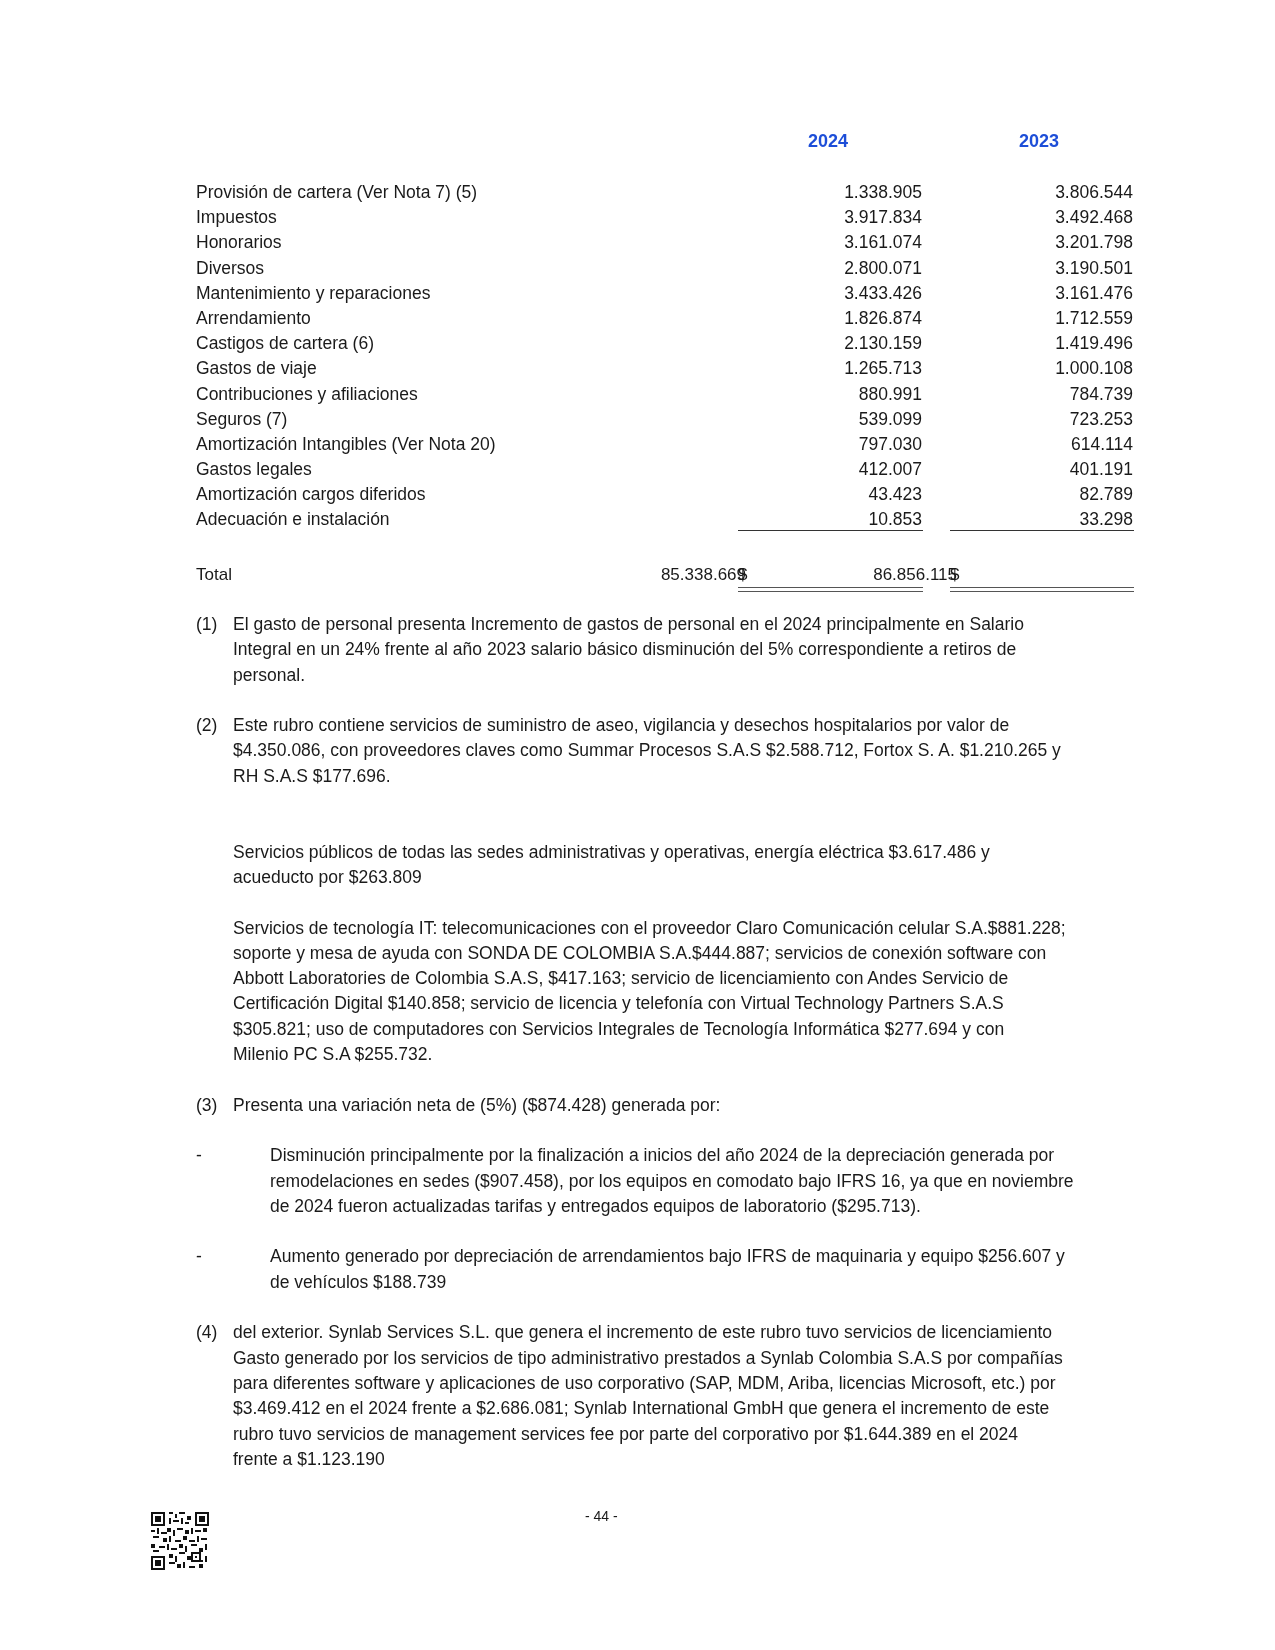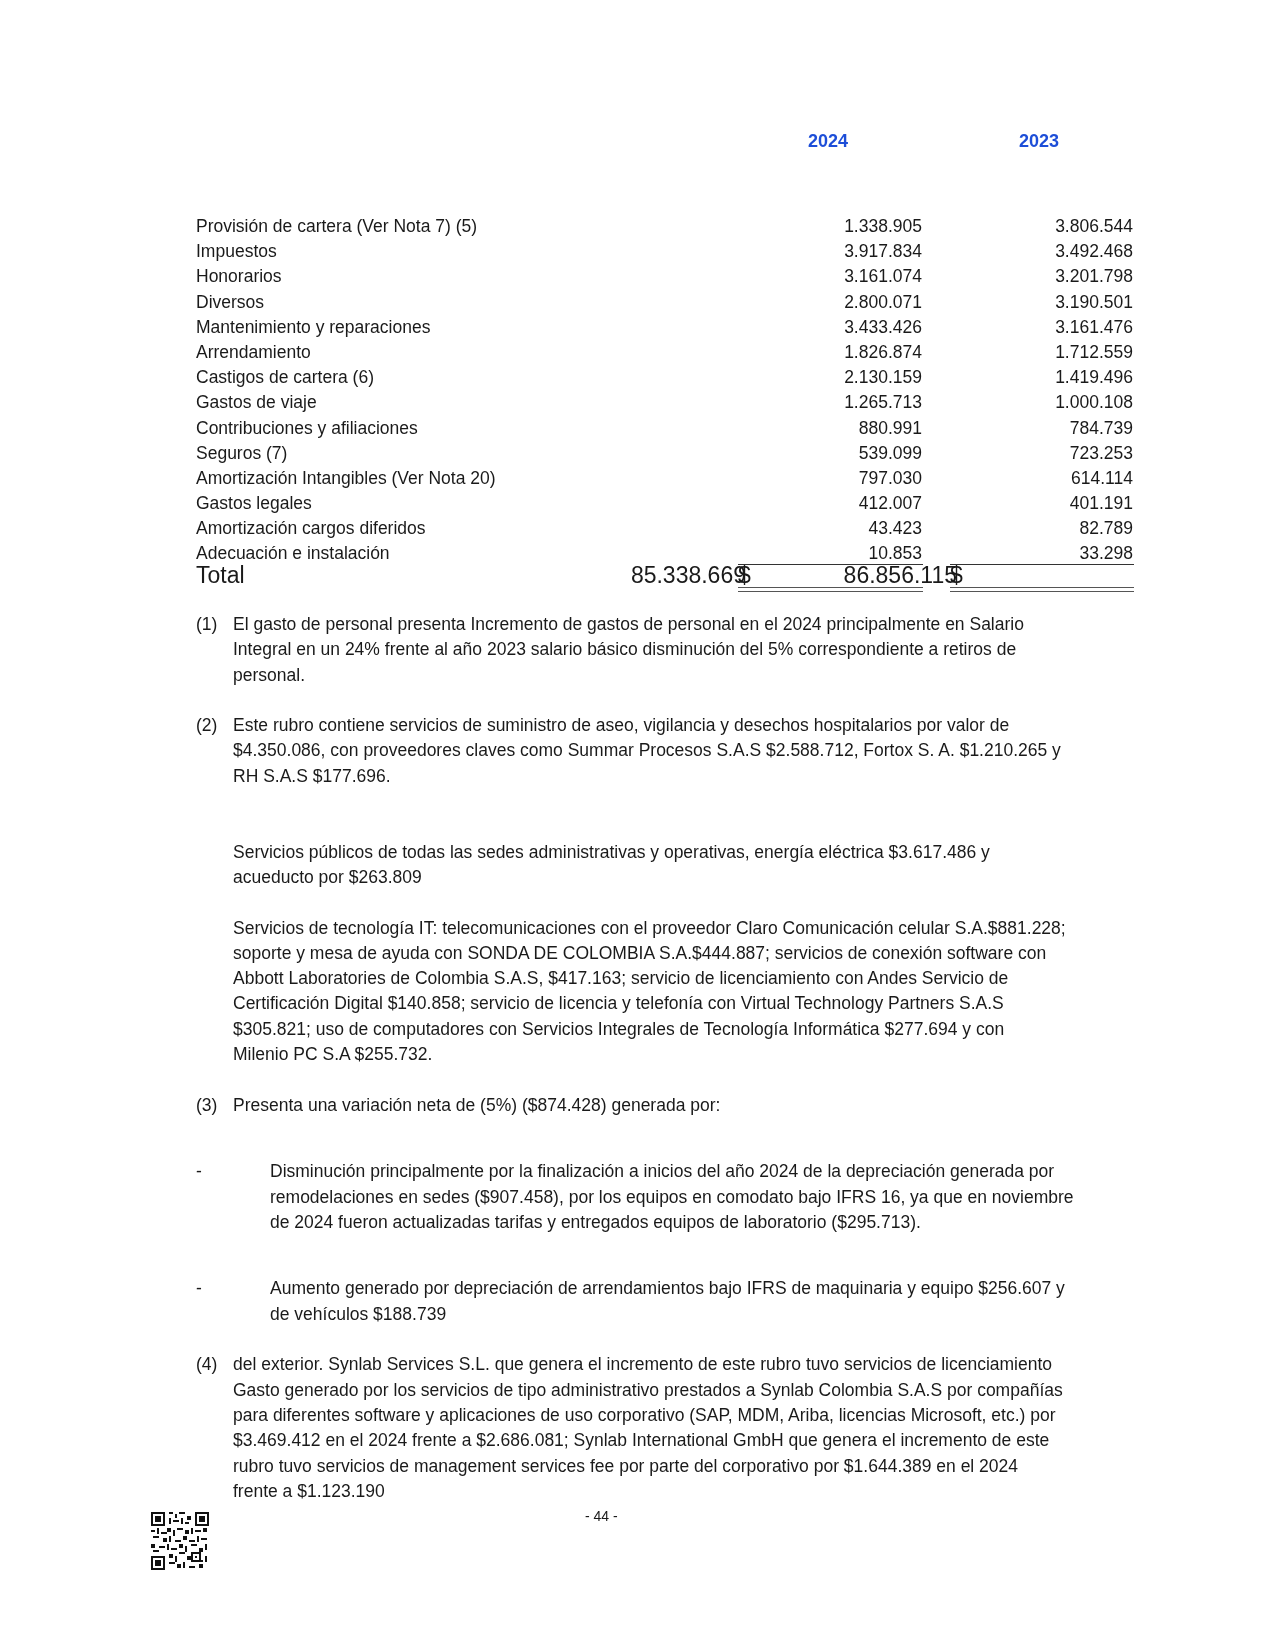--- a/index.html
+++ b/index.html
@@ -6,46 +6,46 @@
   body {
     width: 1275px; height: 1650px; position: relative; overflow: hidden;
     font-family: "Liberation Sans", "DejaVu Sans", sans-serif;
     color: #1a1a1a;
   }
   .page { position: absolute; left: 0; top: 0; width: 1275px; height: 1650px; }
   .hdr { position: absolute; top: 131px; font-size: 18px; font-weight: bold; color: #1d4ed8; }
   .hdr.y24 { left: 808px; }
   .hdr.y23 { left: 1019px; }
 
-  .table { position: absolute; left: 0; top: 180px; width: 1275px; margin-top: 34px; }
+  .table { position: absolute; left: 0; top: 180px; width: 1275px; }
   .row { position: relative; height: 25.2px; font-size: 17.5px; line-height: 25.2px; }
   .row .label { position: absolute; left: 196px; white-space: nowrap; }
   .row .v24 { position: absolute; right: calc(1275px - 922px); white-space: nowrap; text-align: left; }
   .row .v23 { position: absolute; right: calc(1275px - 1133px); white-space: nowrap; text-align: center; }
   .row.last .u24 { position: absolute; left: 738px; width: 185px; bottom: 2px; border-bottom: 1px solid #333; }
   .row.last .u23 { position: absolute; left: 950px; width: 184px; bottom: 2px; border-bottom: 1px solid #333; }
 
-  .total { position: absolute; top: 562px; left: 0; width: 1099px; height: 26px; font-size: 23px; line-height: 26px; }
+  .total { position: absolute; top: 562px; left: 0; width: 1099px; height: 26px; font-size: 17px; line-height: 26px; }
   .total .label { position: absolute; left: 196px; }
   .total .cur24 { position: absolute; left: 738px; }
   .total .cur23 { position: absolute; left: 950px; }
   .total .v24 { position: absolute; right: calc(1275px - 922px); }
   .total .v23 { position: absolute; right: calc(1275px - 1133px); }
   .total .dbl24 { position: absolute; left: 738px; width: 185px; top: 25px; height: 3px; border-top: 1px solid #555; border-bottom: 1px solid #555; }
   .total .dbl23 { position: absolute; left: 950px; width: 184px; top: 25px; height: 3px; border-top: 1px solid #555; border-bottom: 1px solid #555; }
 
   .notes { position: absolute; left: 0; top: 612px; width: 1275px; font-size: 17.5px; line-height: 25.3px; }
   .note { position: relative; }
   .note .num { position: absolute; left: 196px; top: 0; }
   .note .body { margin-left: 233px; width: 900px; }
   .line { white-space: nowrap; height: 25.3px; }
   .gap { height: 25.3px; }
   .bullet { position: relative; margin-left: 0; }
   .bullet .dash { position: absolute; left: -37px; top: 0; }
-  .bullet .btext { margin-left: 37px; margin-top: 16px; }
+  .bullet .btext { margin-left: 37px; }
 
   .qr { position: absolute; left: 151px; top: 1512px; width: 58px; height: 58px; }
   .pagenum { position: absolute; left: 585px; top: 1508px; font-size: 14px; }
 </style>
 </head>
 <body>
 
 <div class="page">
 
   <div class="hdr y24">2024</div>

